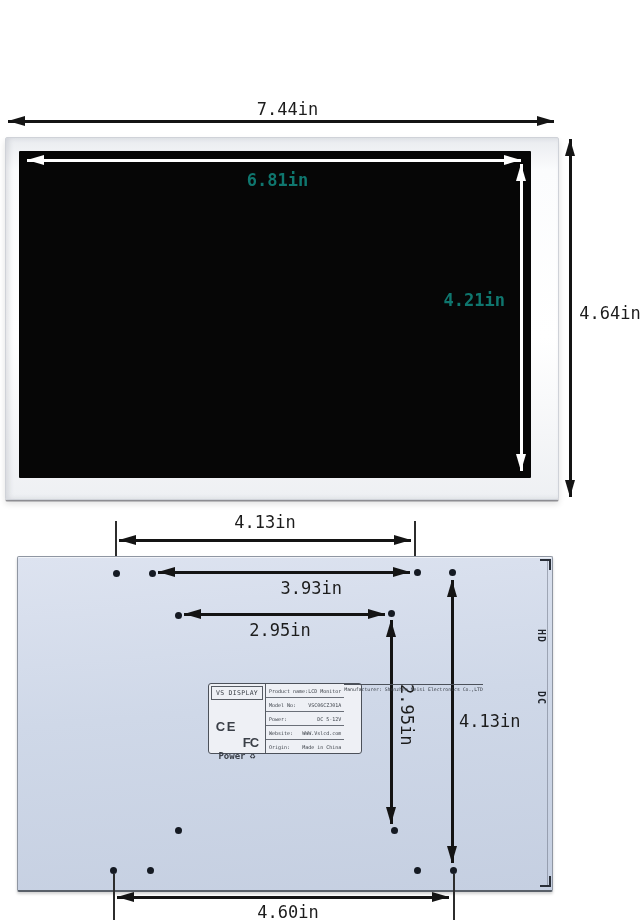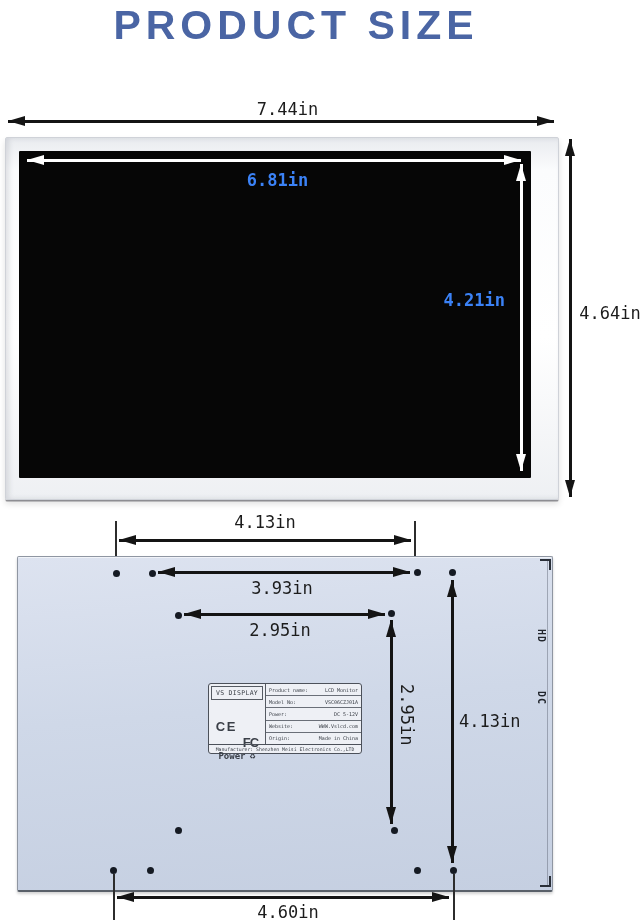--- a/index.html
+++ b/index.html
@@ -8,21 +8,21 @@
 
   
   .title{position:absolute;left:0;top:2px;width:592px;text-align:center;
          font-family:"Liberation Sans", sans-serif;font-weight:bold;
          font-size:41px;letter-spacing:5px;color:#4a65a4;}
 
   
   .dim{position:absolute;font-size:17px;color:#1c1c1c;line-height:1.15;}
   .dim.center{text-align:center;}
   .dim.right{text-align:right;}
-  .dim.white{color:#3b82f6;font-weight:bold;}
+  .dim.white{color:#0f766e;font-weight:bold;}
   .dim.rot{transform-origin:0 0;transform:rotate(90deg);white-space:nowrap;}
 
   
   .harrow{position:absolute;height:3px;background:#141414;}
   .harrow::before,.harrow::after{content:"";position:absolute;top:50%;margin-top:-5.5px;
       border-top:5.5px solid transparent;border-bottom:5.5px solid transparent;}
   .harrow::before{left:0;border-right:17px solid #141414;}
   .harrow::after{right:0;border-left:17px solid #141414;}
   .harrow.white{height:2.5px;background:#ffffff;}
   .harrow.white::before{border-right-color:#ffffff;}
@@ -57,21 +57,21 @@
   .corner.tr{left:540px;top:559px;border-top:2px solid #2a2f38;border-right:2px solid #2a2f38;}
   .corner.br{left:540px;top:876px;border-bottom:2px solid #2a2f38;border-right:2px solid #2a2f38;}
 
   .hole{position:absolute;width:7px;height:7px;margin:-3.5px 0 0 -3.5px;border-radius:50%;background:#151a23;}
 
   .port{position:absolute;font-size:10px;font-weight:bold;color:#23272e;letter-spacing:1px;
         transform-origin:0 0;transform:rotate(90deg);}
 
   
   .sticker{position:absolute;left:208px;top:683px;width:154px;height:71px;border-radius:3px;
-      background:#eef0f5;border:1.5px solid #4c515a;display:flex;flex-direction:column;
+      background:#eef0f5;border:1.5px solid #4c515a;display:flex;flex-direction:row;
       color:#3a3f47;box-sizing:border-box;}
   .sticker-main{flex:1;display:flex;min-height:0;}
   .sticker-left{width:57px;border-right:1px solid #565b63;display:flex;flex-direction:column;
       align-items:center;padding:2px 2px 1px 2px;box-sizing:border-box;}
   .brand-box{border:1px solid #565b63;font-size:6.5px;padding:2px 0;width:100%;text-align:center;
       letter-spacing:.3px;box-sizing:border-box;}
   .logo-row{display:flex;align-items:center;gap:6px;margin-top:3px;}
   .ce-mark,.fcc-mark{font-family:Liberation Sans, sans-serif;font-weight:bold;font-size:13px;}
   .ce-mark{letter-spacing:1.5px;}
   .fcc-mark{letter-spacing:-1px;margin-top:32px;}
@@ -83,21 +83,20 @@
       padding:0 3px;border-bottom:1px solid #6a6f78;font-size:5px;white-space:nowrap;}
   .spec-row:last-child{border-bottom:none;}
   .sticker-footer{border-top:1.2px solid #4c515a;font-size:4.8px;text-align:center;
       padding:2px 0 1px 0;white-space:nowrap;}
 </style>
 </head>
 <body>
 
 <div class="stage">
 
-  <div class="title">PRODUCT SIZE</div>
 
   <div class="dim center" style="left:230px;top:100px;width:115px;">7.44in</div>
   <div class="harrow" style="left:8px;top:120px;width:546px;"></div>
 
   <div class="monitor">
     <div class="screen"></div>
   </div>
 
   <div class="harrow white" style="left:27px;top:159px;width:494px;"></div>
   <div class="dim center white" style="left:220px;top:171px;width:115px;">6.81in</div>
@@ -126,21 +125,21 @@
   <div class="hole" style="left:178px;top:615px;"></div>
   <div class="hole" style="left:391px;top:613px;"></div>
   <div class="hole" style="left:178px;top:830px;"></div>
   <div class="hole" style="left:394px;top:830px;"></div>
   <div class="hole" style="left:113px;top:870px;"></div>
   <div class="hole" style="left:150px;top:870px;"></div>
   <div class="hole" style="left:417px;top:870px;"></div>
   <div class="hole" style="left:453px;top:870px;"></div>
 
   <div class="harrow" style="left:158px;top:571px;width:252px;"></div>
-  <div class="dim center" style="left:222px;top:579px;width:120px;">3.93in</div>
+  <div class="dim center" style="left:222px;top:579px;width:120px;text-align:right;">3.93in</div>
 
   <div class="harrow" style="left:184px;top:613px;width:201px;"></div>
   <div class="dim center" style="left:220px;top:621px;width:120px;">2.95in</div>
 
   <div class="varrow" style="left:390px;top:620px;height:204px;"></div>
   <div class="dim rot" style="left:416px;top:684px;width:80px;">2.95in</div>
 
   <div class="varrow" style="left:451px;top:580px;height:283px;"></div>
   <div class="dim" style="left:459px;top:712px;width:70px;">4.13in</div>
 

